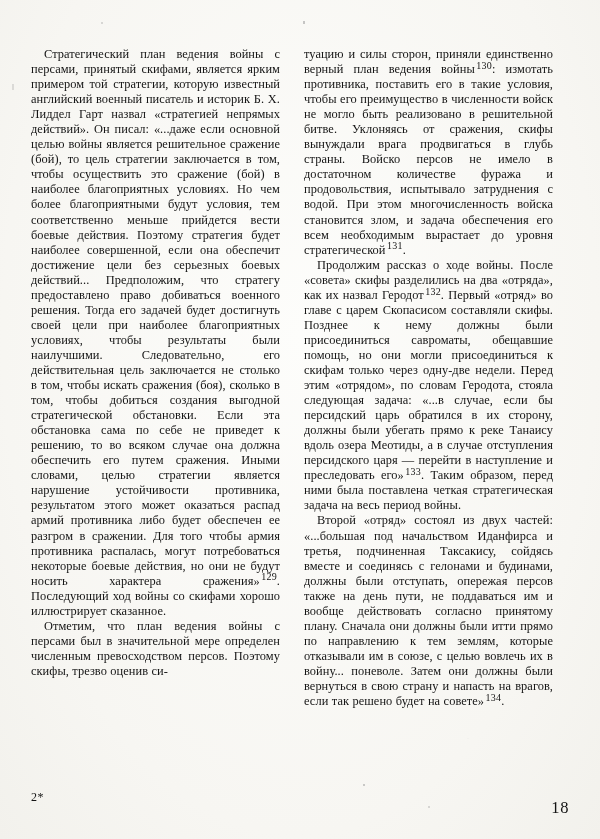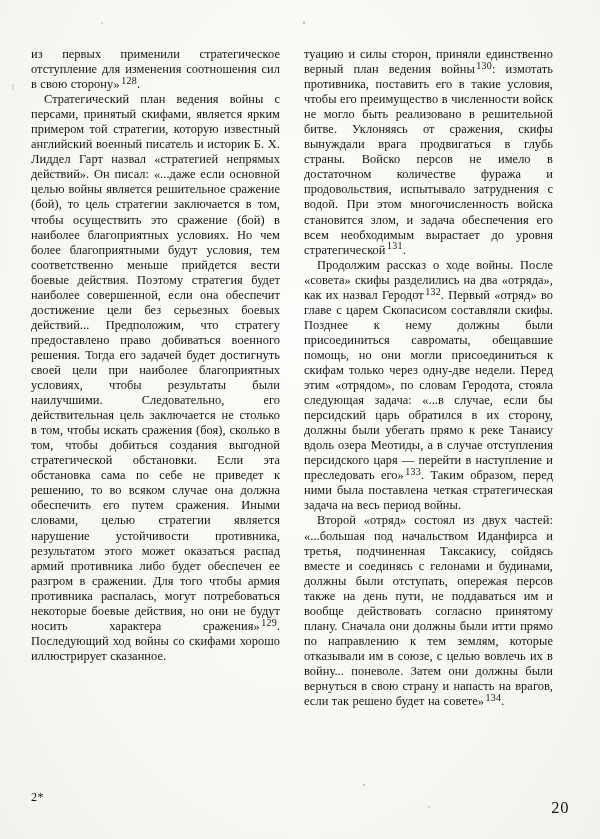--- a/index.html
+++ b/index.html
@@ -104,35 +104,35 @@
   <div class="speck s1"></div>
   <div class="speck s2"></div>
   <div class="speck s3"></div>
   <div class="speck s4"></div>
   <div class="speck s5"></div>
 
   <div class="columns">
 
     <div class="col">
 
-      <p class="cont"><span>из первых применили стратегическое отступление для изменения соотношения сил в свою сторону»</span><sup>128</sup><span>.</span></p>
 
       <p><span>Стратегический план ведения войны с персами, принятый скифами, является ярким примером той стратегии, которую известный английский военный писатель и историк Б. Х. Лиддел Гарт назвал «стратегией непрямых действий». Он писал: «...даже если основной целью войны является решительное сражение (бой), то цель стратегии заключается в том, чтобы осуществить это сражение (бой) в наиболее благоприятных условиях. Но чем более благоприятными будут условия, тем соответственно меньше прийдется вести боевые действия. Поэтому стратегия будет наиболее совершенной, если она обеспечит достижение цели без серьезных боевых действий... Предположим, что стратегу предоставлено право добиваться военного решения. Тогда его задачей будет достигнуть своей цели при наиболее благоприятных условиях, чтобы результаты были наилучшими. Следовательно, его действительная цель заключается не столько в том, чтобы искать сражения (боя), сколько в том, чтобы добиться создания выгодной стратегической обстановки. Если эта обстановка сама по себе не приведет к решению, то во всяком случае она должна обеспечить его путем сражения. Иными словами, целью стратегии является нарушение устойчивости противника, результатом этого может оказаться распад армий противника либо будет обеспечен ее разгром в сражении. Для того чтобы армия противника распалась, могут потребоваться некоторые боевые действия, но они не будут носить характера сражения»</span><sup>129</sup><span>. Последующий ход войны со скифами хорошо иллюстрирует сказанное.</span></p>
 
+      <p><span>Отметим, что план ведения войны с персами был в значительной мере определен численным превосходством персов. Поэтому скифы, трезво оценив си-</span></p>
 
     </div>
 
     <div class="col">
 
       <p class="cont"><span>туацию и силы сторон, приняли единственно верный план ведения войны</span><sup>130</sup><span>: измотать противника, поставить его в такие условия, чтобы его преимущество в численности войск не могло быть реализовано в решительной битве. Уклоняясь от сражения, скифы вынуждали врага продвигаться в глубь страны. Войско персов не имело в достаточном количестве фуража и продовольствия, испытывало затруднения с водой. При этом многочисленность войска становится злом, и задача обеспечения его всем необходимым вырастает до уровня стратегической</span><sup>131</sup><span>.</span></p>
 
       <p><span>Продолжим рассказ о ходе войны. После «совета» скифы разделились на два «отряда», как их назвал Геродот</span><sup>132</sup><span>. Первый «отряд» во главе с царем Скопасисом составляли скифы. Позднее к нему должны были присоединиться савроматы, обещавшие помощь, но они могли присоединиться к скифам только через одну-две недели. Перед этим «отрядом», по словам Геродота, стояла следующая задача: «...в случае, если бы персидский царь обратился в их сторону, должны были убегать прямо к реке Танаису вдоль озера Меотиды, а в случае отступления персидского царя — перейти в наступление и преследовать его»</span><sup>133</sup><span>. Таким образом, перед ними была поставлена четкая стратегическая задача на весь период войны.</span></p>
 
       <p><span>Второй «отряд» состоял из двух частей: «...большая под начальством Иданфирса и третья, подчиненная Таксакису, сойдясь вместе и соединясь с гелонами и будинами, должны были отступать, опережая персов также на день пути, не поддаваться им и вообще действовать согласно принятому плану. Сначала они должны были итти прямо по направлению к тем землям, которые отказывали им в союзе, с целью вовлечь их в войну... поневоле. Затем они должны были вернуться в свою страну и напасть на врагов, если так решено будет на совете»</span><sup>134</sup><span>.</span></p>
 
     </div>
 
   </div>
 
   <div class="signature">2*</div>
-  <div class="folio">20</div>
+  <div class="folio">18</div>
 
 </div>
 
 </body></html>

